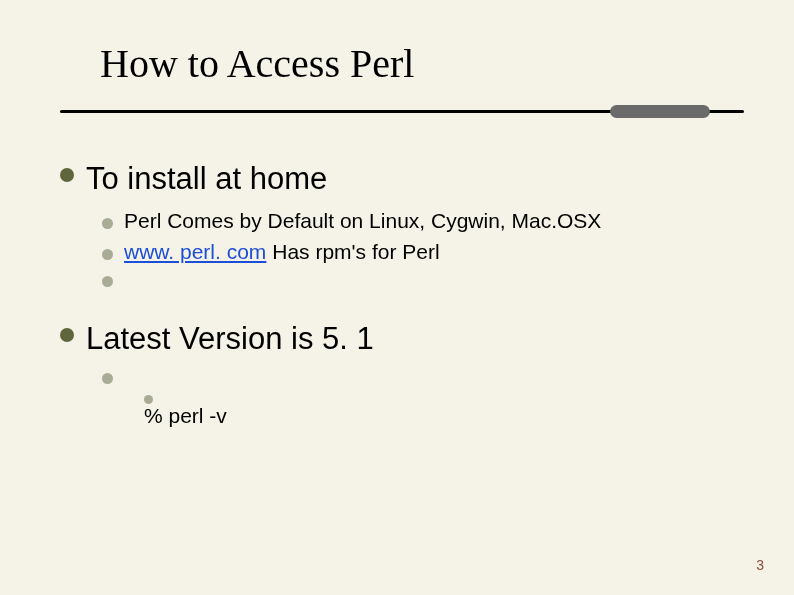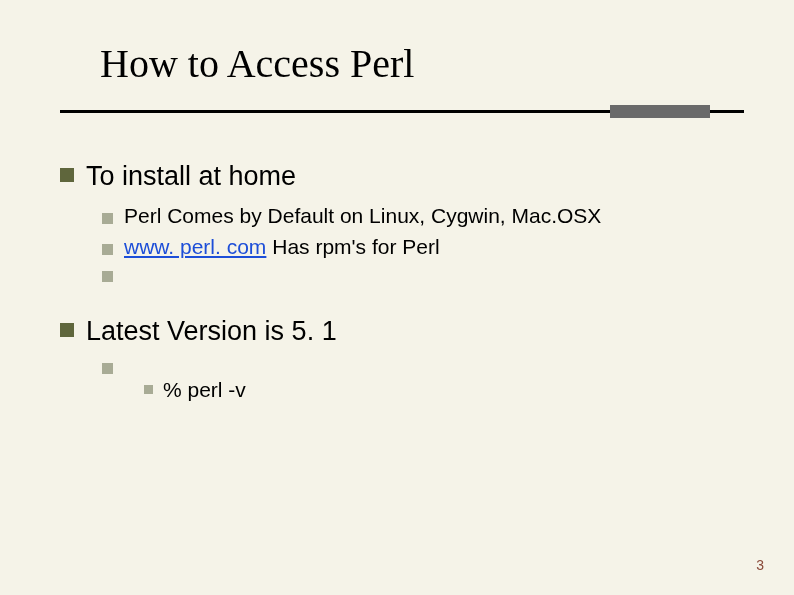--- a/index.html
+++ b/index.html
@@ -1,15 +1,15 @@
 <!DOCTYPE html>
 <html><head>
 <meta charset="utf-8">
 <style>
-  * { margin: 0; padding: 0; box-sizing: border-box; }
+  * { margin: 0; padding: 0; box-sizing: border-box; border-radius: 10px; }
   body {
     width: 794px;
     height: 595px;
     background: #f5f3e8;
     font-family: Arial, Helvetica, sans-serif;
     position: relative;
     overflow: hidden;
   }
   .slide {
     width: 100%;
@@ -57,21 +57,21 @@
   }
   .lvl1 .bullet {
     width: 14px;
     height: 14px;
     background: #5f663c;
     margin-top: 7px;
     margin-right: 12px;
     flex-shrink: 0;
   }
   .lvl1 .text {
-    font-size: 27px;
+    font-size: 31px;
   }
   .lvl2 {
     display: flex;
     align-items: center;
     margin-left: 42px;
     margin-bottom: 4px;
   }
   .lvl2 .bullet {
     width: 11px;
     height: 11px;
@@ -82,20 +82,21 @@
   }
   .lvl2 .text {
     font-size: 21px;
     line-height: 1.3;
   }
   .lvl3 {
     display: flex;
     align-items: flex-start;
     margin-left: 84px;
     margin-bottom: 4px;
+    flex-direction: column;
   }
   .lvl3 .bullet {
     width: 9px;
     height: 9px;
     background: #a8ab95;
     margin-top: 7px;
     margin-right: 10px;
     flex-shrink: 0;
   }
   .lvl3 .text {

